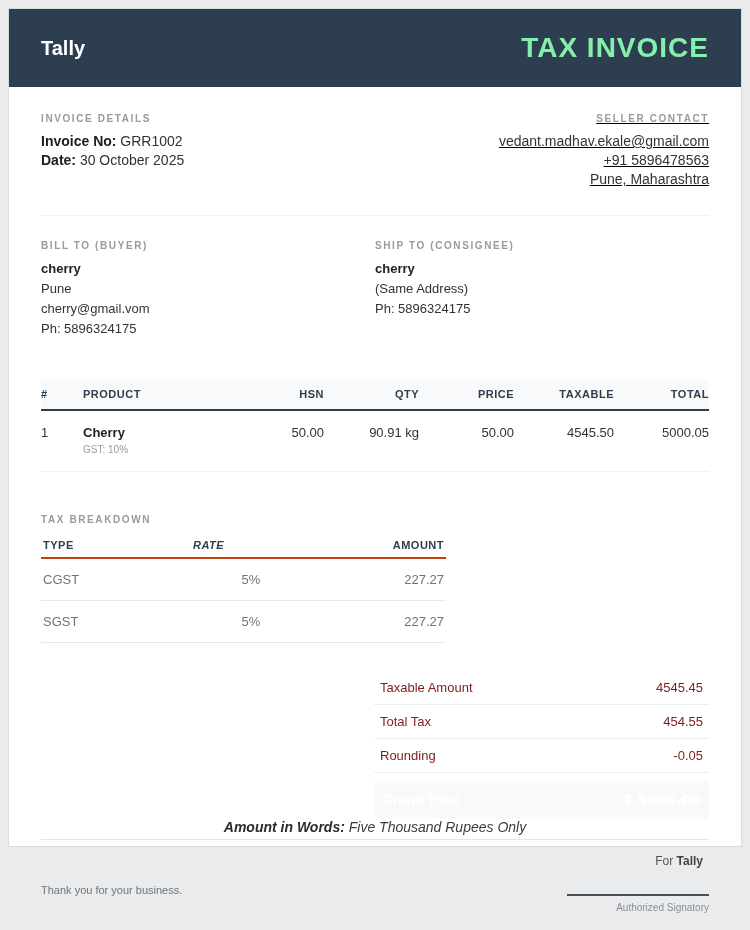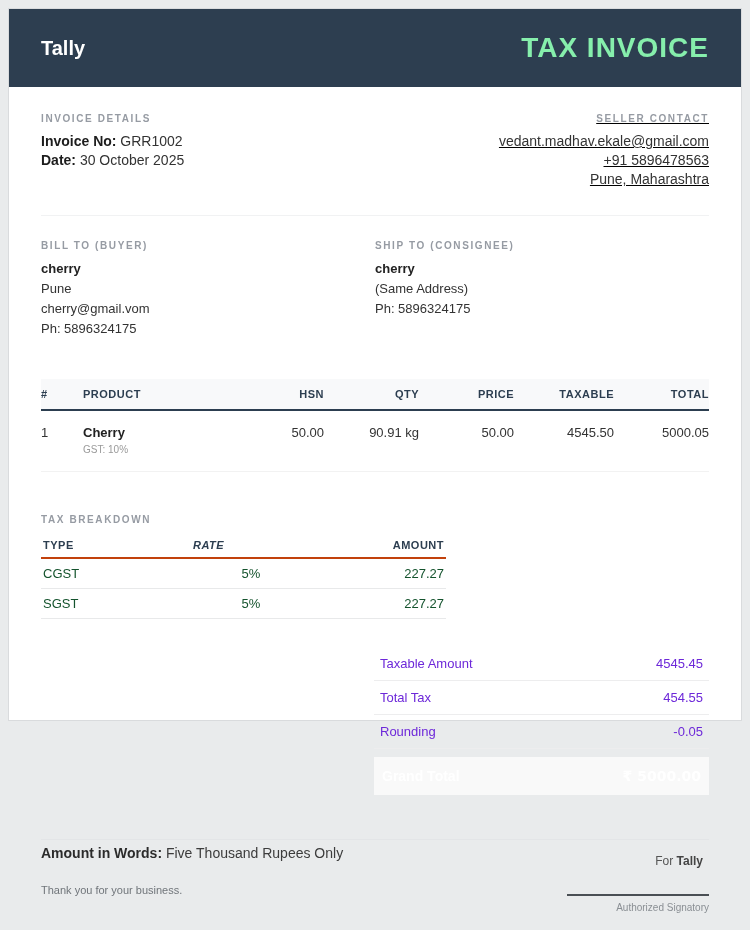--- a/index.html
+++ b/index.html
@@ -4,21 +4,21 @@
 <style>
   * { margin:0; padding:0; box-sizing:border-box; }
   html,body { width:750px; height:930px; }
   body {
     background:#e9ebec;
     font-family:"Liberation Sans", sans-serif;
     position:relative;
     overflow:hidden;
   }
   .card {
-    position:absolute; left:8px; top:8px; width:734px; height:713px;
+    position:absolute; left:8px; top:8px; width:734px; height:839px;
     background:#ffffff; border:1px solid #d9dbdd;
   }
   
   .hdr {
     background:#2d3e50; height:78px;
     display:flex; justify-content:space-between; align-items:center;
     padding:0 32px;
   }
   .brand { color:#fff; font-size:20px; font-weight:bold; }
   .doc-title { color:#86efac; font-size:28px; font-weight:bold; letter-spacing:1px; }
@@ -62,41 +62,41 @@
   
   .tax-sec { margin-top:42px; width:405px; }
   table.tax { width:100%; border-collapse:collapse; margin-top:2px; }
   table.tax th {
     font-size:11px; font-weight:bold; color:#2c3e50; letter-spacing:0.5px;
     padding:6px 2px; border-bottom:2px solid #c2410c; text-align:left;
   }
   table.tax th.c { text-align:left;font-style:italic; }
   table.tax th.r { text-align:right; }
   table.tax td {
-    font-size:13px; color:#14532d; padding:7px 2px; border-bottom:1px solid #e8e9ea;
+    font-size:13px; color:#737373; padding:13px 2px; border-bottom:1px solid #e8e9ea;
   }
   table.tax td.c { text-align:center; }
   table.tax td.r { text-align:right; }
 
   
   .totals { width:335px; margin-left:auto; margin-top:28px; }
   .tot-row {
     display:flex; justify-content:space-between; align-items:center;
     padding:9px 6px; border-bottom:1px solid #ededee;
-    font-size:13px; color:#6d28d9;
+    font-size:13px; color:#7f1d1d;
   }
   .grand {
     margin-top:8px; background:#f9f9f9;
     display:flex; justify-content:space-between; align-items:center;
     padding:11px 8px; font-size:14px; font-weight:bold; color:#ffffff;
   }
   .grand .val { font-family:"DejaVu Sans", sans-serif; }
 
   
-  .words { margin-top:50px; font-size:14px; color:#3c3c3c; }
+  .words { font-size:14px; font-style:italic; color:#3c3c3c;text-align:center; }
   .words b { color:#2b2b2b; }
 
   
   .ftr {
     position:absolute; left:32px; right:32px; top:830px; height:84px;
     border-top:1px solid #e3e5e7;
   }
   .ftr-for { position:absolute; top:14px; right:6px; font-size:12px; color:#555; }
   .ftr-for b { color:#444; }
   .thanks { position:absolute; top:44px; left:0; font-size:11px; color:#70757a; }

